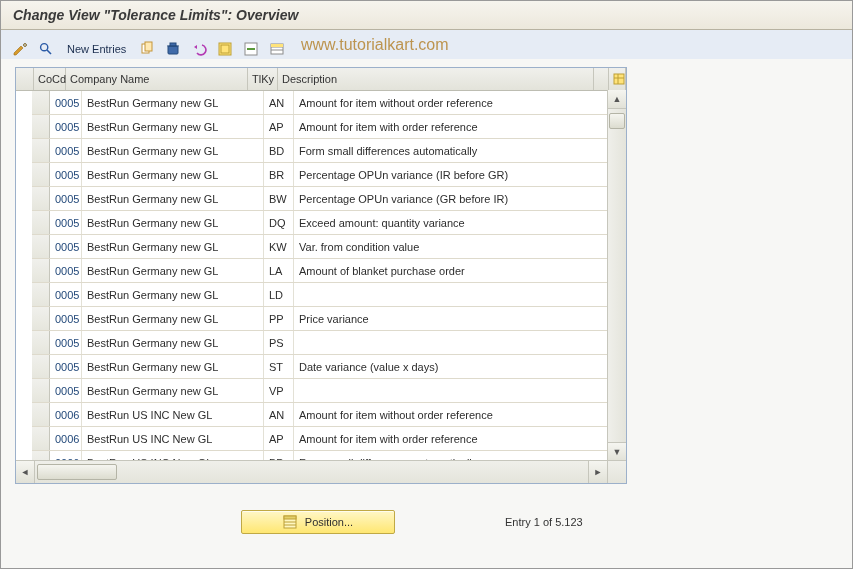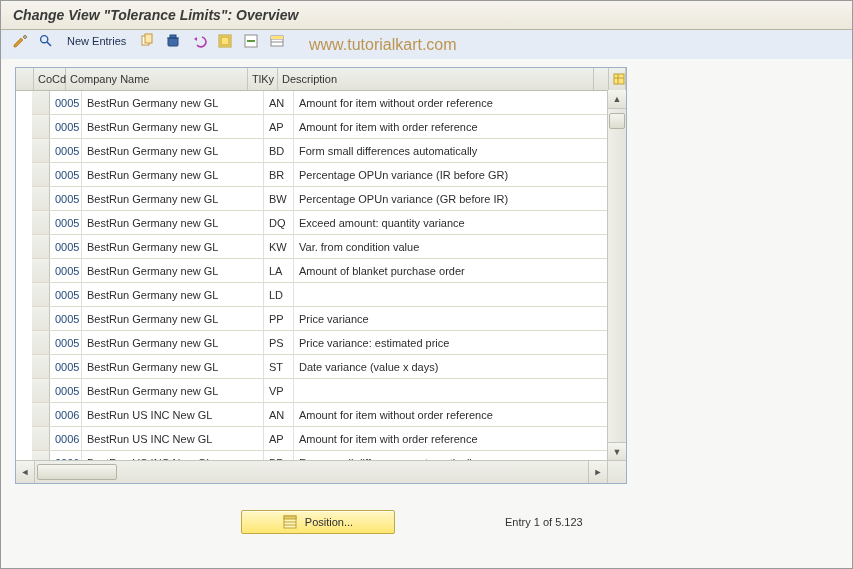--- a/index.html
+++ b/index.html
@@ -32,21 +32,21 @@
     font-style: italic;
     font-weight: bold;
     color: #3a3a3a;
   }
   
   .toolbar {
     height: 30px;
     background: #e6ecf5;
     border-bottom: 1px solid #9cb0ca;
     display: flex;
-    align-items: flex-start;
+    align-items: flex-end;
     padding-left: 8px;
     gap: 4px;
     position: relative;
   }
   .toolbar .tbtn {
     width: 20px;
     height: 20px;
     display: flex;
     align-items: center;
     justify-content: center;
@@ -57,21 +57,21 @@
     font-size: 11px;
     color: #1a2d4e;
     padding: 2px 6px;
     height: 18px;
     display: flex;
     align-items: center;
     border-radius: 2px;
   }
   .watermark {
     position: absolute;
-    left: 308px;
+    left: 300px;
     top: 6px;
     font-size: 16px;
     color: #b88b3e;
     font-weight: 500;
     opacity: .9;
   }
 
   
   .content {
     position: absolute;
@@ -406,21 +406,20 @@
             <div class="td cocd">0005</div>
             <div class="td cname">BestRun Germany new GL</div>
             <div class="td tlky">PP</div>
             <div class="td desc">Price variance</div>
           </div>
           <div class="trow">
             <div class="td sel"></div>
             <div class="td cocd">0005</div>
             <div class="td cname">BestRun Germany new GL</div>
             <div class="td tlky">PS</div>
-            <div class="td desc">Price variance: estimated price</div>
           </div>
           <div class="trow">
             <div class="td sel"></div>
             <div class="td cocd">0005</div>
             <div class="td cname">BestRun Germany new GL</div>
             <div class="td tlky">ST</div>
             <div class="td desc">Date variance (value x days)</div>
           </div>
           <div class="trow">
             <div class="td sel"></div>

